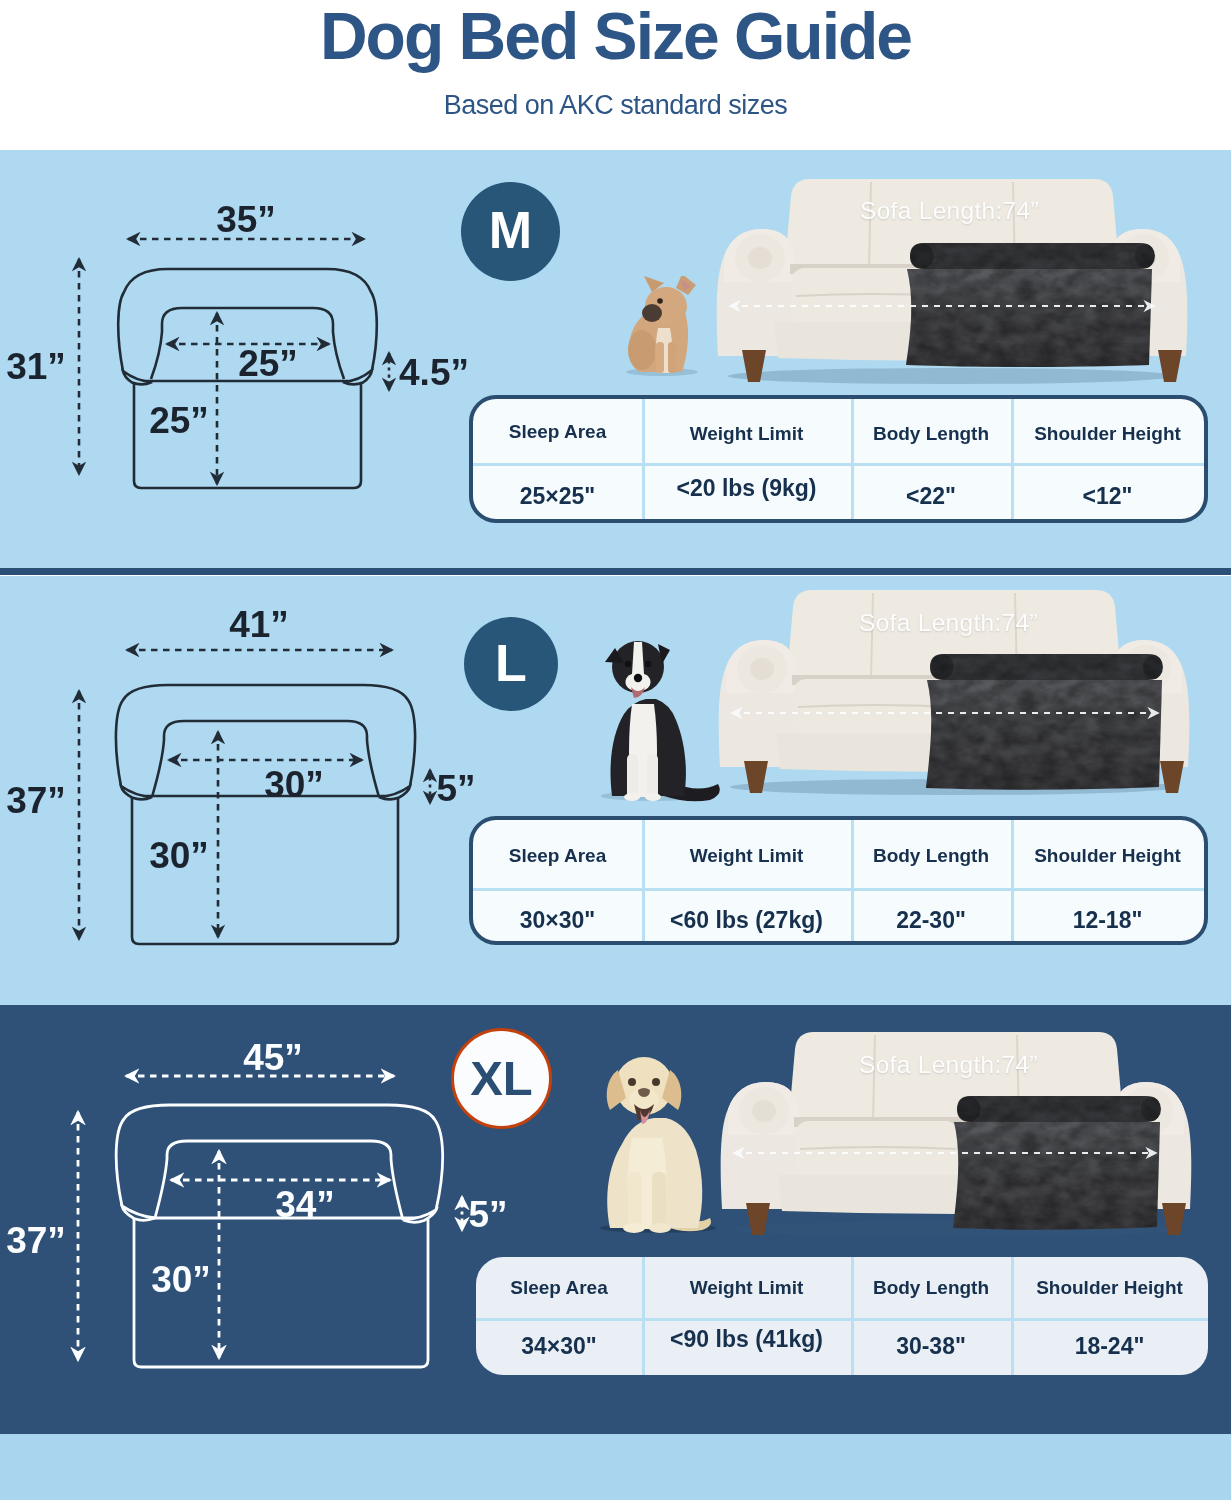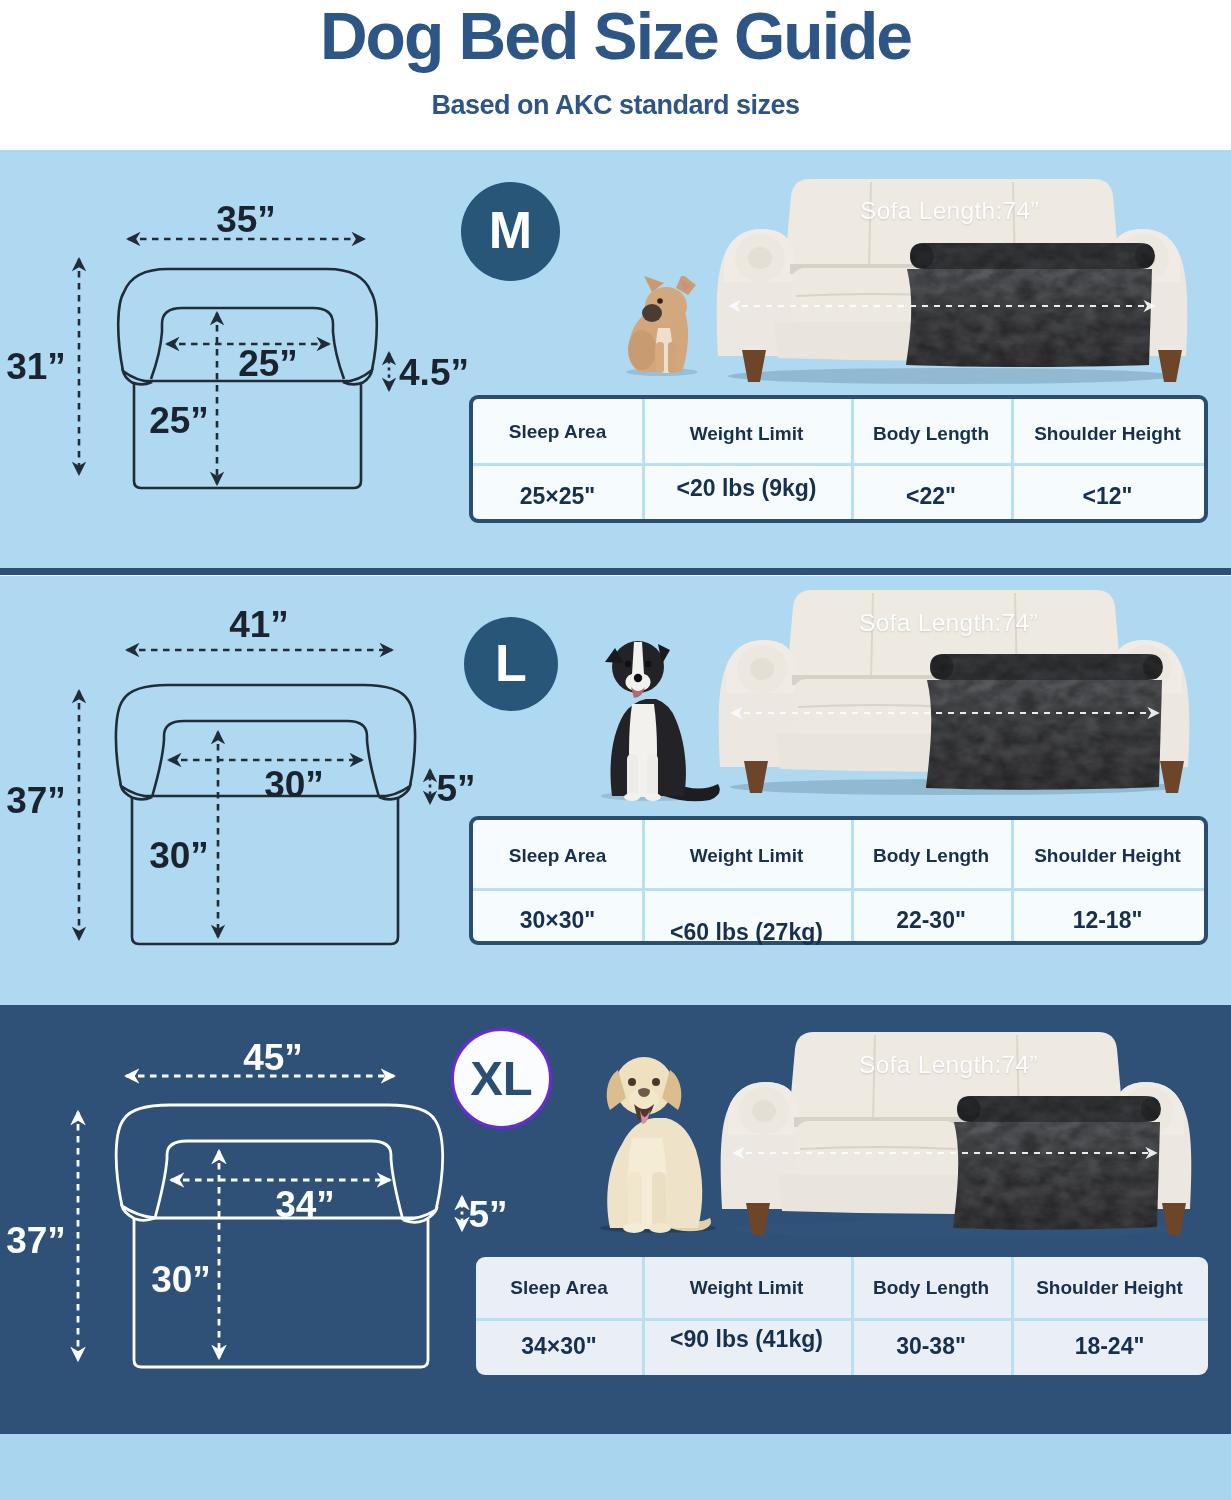--- a/index.html
+++ b/index.html
@@ -1,37 +1,37 @@
 <!DOCTYPE html>
 <html><head>
 <meta charset="utf-8">
 <style>
   html,body{margin:0;padding:0;background:#fff}
   #page{position:relative;width:1231px;height:1500px;background:#ffffff;
         font-family:"Liberation Sans",sans-serif;overflow:hidden}
   .abs{position:absolute}
   .band{position:absolute;left:0;width:1231px}
-  .tbl{position:absolute;border-radius:9px;}
+  .tbl{position:absolute;border-radius:27px;}
   .tbl .vline{position:absolute;top:0;bottom:0;width:3px;background:#b9dff2}
   .tbl .hline{position:absolute;left:0;right:0;height:3px;background:#b9dff2}
   .tbl .cell{position:absolute;text-align:center;color:#16304d;font-weight:bold;white-space:nowrap}
   .hdr{font-size:19px}
   .val{font-size:23px}
   .sofatxt{position:absolute;color:#fdfdfd;font-weight:normal;font-size:24.5px;white-space:nowrap;
            text-shadow:0 1px 2px rgba(130,130,130,0.3);letter-spacing:0.3px}
 </style>
 </head>
 <body>
 <div id="page">
 
   <div class="band" style="top:0;height:150px;background:#ffffff"></div>
 
   <div class="abs" style="left:0;width:1231px;top:-2px;text-align:center;color:#2d5585;font-weight:bold;font-size:66px;letter-spacing:-2px">Dog&nbsp;Bed&nbsp;Size&nbsp;Guide</div>
 
-  <div class="abs" style="left:0;width:1231px;top:90px;text-align:center;color:#2d5585;font-size:27px;font-weight:bold;letter-spacing:-0.5px">Based on AKC standard sizes</div>
+  <div class="abs" style="left:0;width:1231px;top:90px;text-align:center;color:#2d5585;font-size:27px;font-weight:normal;letter-spacing:-0.5px">Based on AKC standard sizes</div>
 
   <div class="band" style="top:150px;height:419px;background:#aed9f0"></div>
 
   <div class="band" style="top:568px;height:7px;background:#2a5078"></div>
 
   <div class="band" style="top:576px;height:429px;background:#aed9f0"></div>
 
   <div class="band" style="top:1005px;height:429px;background:#2f5178"></div>
 
   <div class="band" style="top:1434px;height:66px;background:#a9d6ee"></div>
@@ -140,21 +140,21 @@
       <text x="305" y="1217">34”</text>
       <text x="181" y="1292">30”</text>
       <text x="488" y="1227">5”</text>
     </g>
   </svg>
 
   <div class="abs" style="left:461px;top:182px;width:99px;height:99px;border-radius:50%;background:#275679;color:#fff;font-weight:bold;font-size:52px;text-align:center;line-height:97px">M</div>
 
   <div class="abs" style="left:464px;top:617px;width:94px;height:94px;border-radius:50%;background:#275679;color:#fff;font-weight:bold;font-size:52px;text-align:center;line-height:92px">L</div>
 
-  <div class="abs" style="left:451px;top:1028px;width:101px;height:101px;border-radius:50%;background:#fbfcfd;border:3px solid #6d28d9;box-sizing:border-box;color:#2b4e74;font-weight:bold;font-size:49px;text-align:center;line-height:95px">XL</div>
+  <div class="abs" style="left:451px;top:1028px;width:101px;height:101px;border-radius:50%;background:#fbfcfd;border:3px solid #c2410c;box-sizing:border-box;color:#2b4e74;font-weight:bold;font-size:49px;text-align:center;line-height:95px">XL</div>
 
   <svg width="0" height="0" style="position:absolute">
     <defs>
       <linearGradient id="furGrad" x1="0" y1="0" x2="0" y2="1">
         <stop offset="0" stop-color="#5a5b5f"></stop>
         <stop offset="0.35" stop-color="#4a4b4e"></stop>
         <stop offset="1" stop-color="#3a3a3d"></stop>
       </linearGradient>
       <filter id="furF" x="-5%" y="-5%" width="110%" height="110%">
         <feTurbulence type="fractalNoise" baseFrequency="0.05 0.08" numOctaves="3" seed="8" result="t"></feTurbulence>
@@ -304,21 +304,21 @@
   <div class="tbl" style="left:469px;top:816px;width:739px;height:129px;background:#f6fbfe;border:4px solid #2a4d70;box-sizing:border-box">
     <div class="vline" style="left:169px"></div>
     <div class="vline" style="left:378px"></div>
     <div class="vline" style="left:538px"></div>
     <div class="hline" style="top:68px"></div>
     <div class="cell hdr" style="left:0;width:169px;top:25px">Sleep Area</div>
     <div class="cell hdr" style="left:169px;width:209px;top:25px">Weight Limit</div>
     <div class="cell hdr" style="left:378px;width:160px;top:25px">Body Length</div>
     <div class="cell hdr" style="left:538px;width:193px;top:25px">Shoulder Height</div>
     <div class="cell val" style="left:0;width:169px;top:87px">30×30"</div>
-    <div class="cell val" style="left:169px;width:209px;top:99px">&lt;60 lbs (27kg)</div>
+    <div class="cell val" style="left:169px;width:209px;top:87px">&lt;60 lbs (27kg)</div>
     <div class="cell val" style="left:378px;width:160px;top:87px">22-30"</div>
     <div class="cell val" style="left:538px;width:193px;top:87px">12-18"</div>
   </div>
 
   <div class="tbl" style="left:476px;top:1257px;width:732px;height:118px;background:#e9eff5">
     <div class="vline" style="left:166px"></div>
     <div class="vline" style="left:375px"></div>
     <div class="vline" style="left:535px"></div>
     <div class="hline" style="top:61px"></div>
     <div class="cell hdr" style="left:0;width:166px;top:20px">Sleep Area</div>

